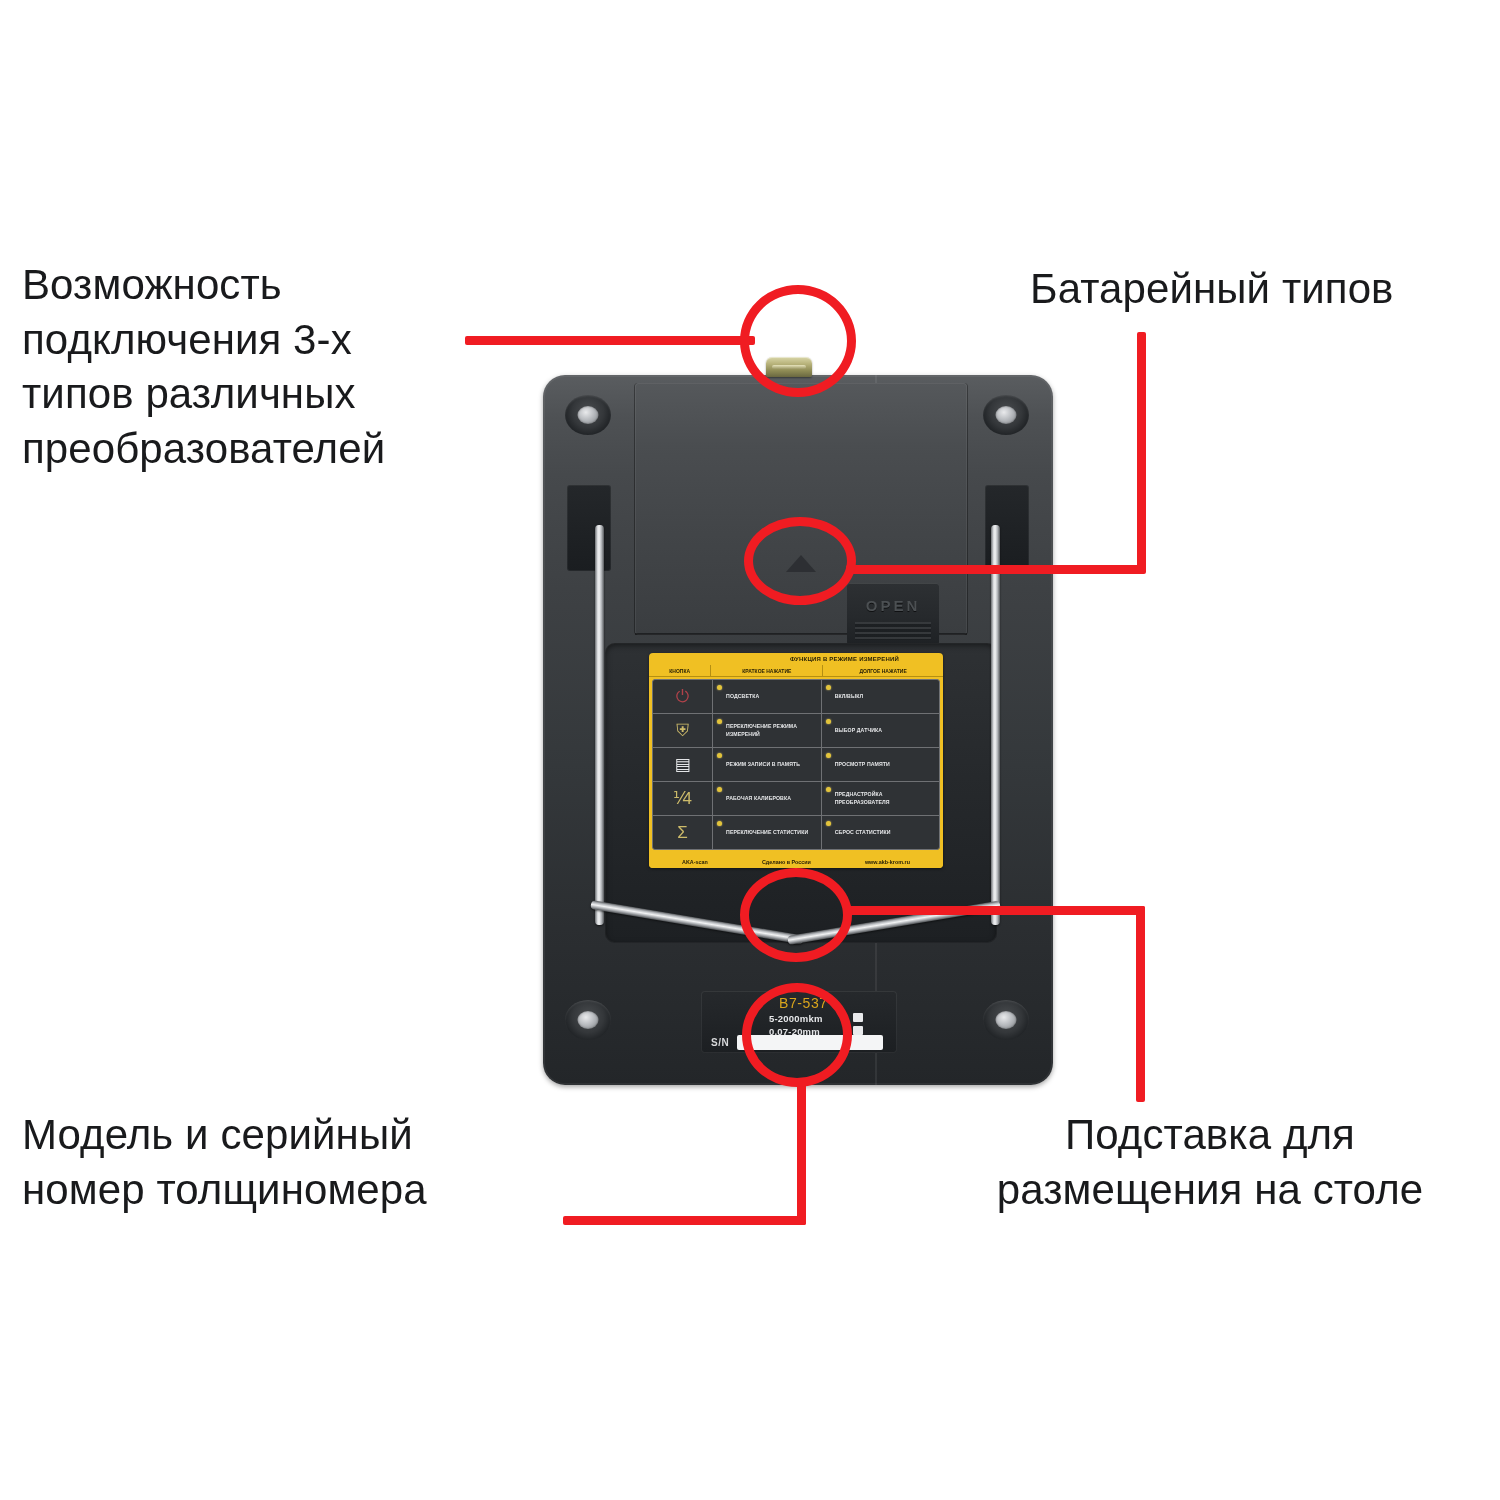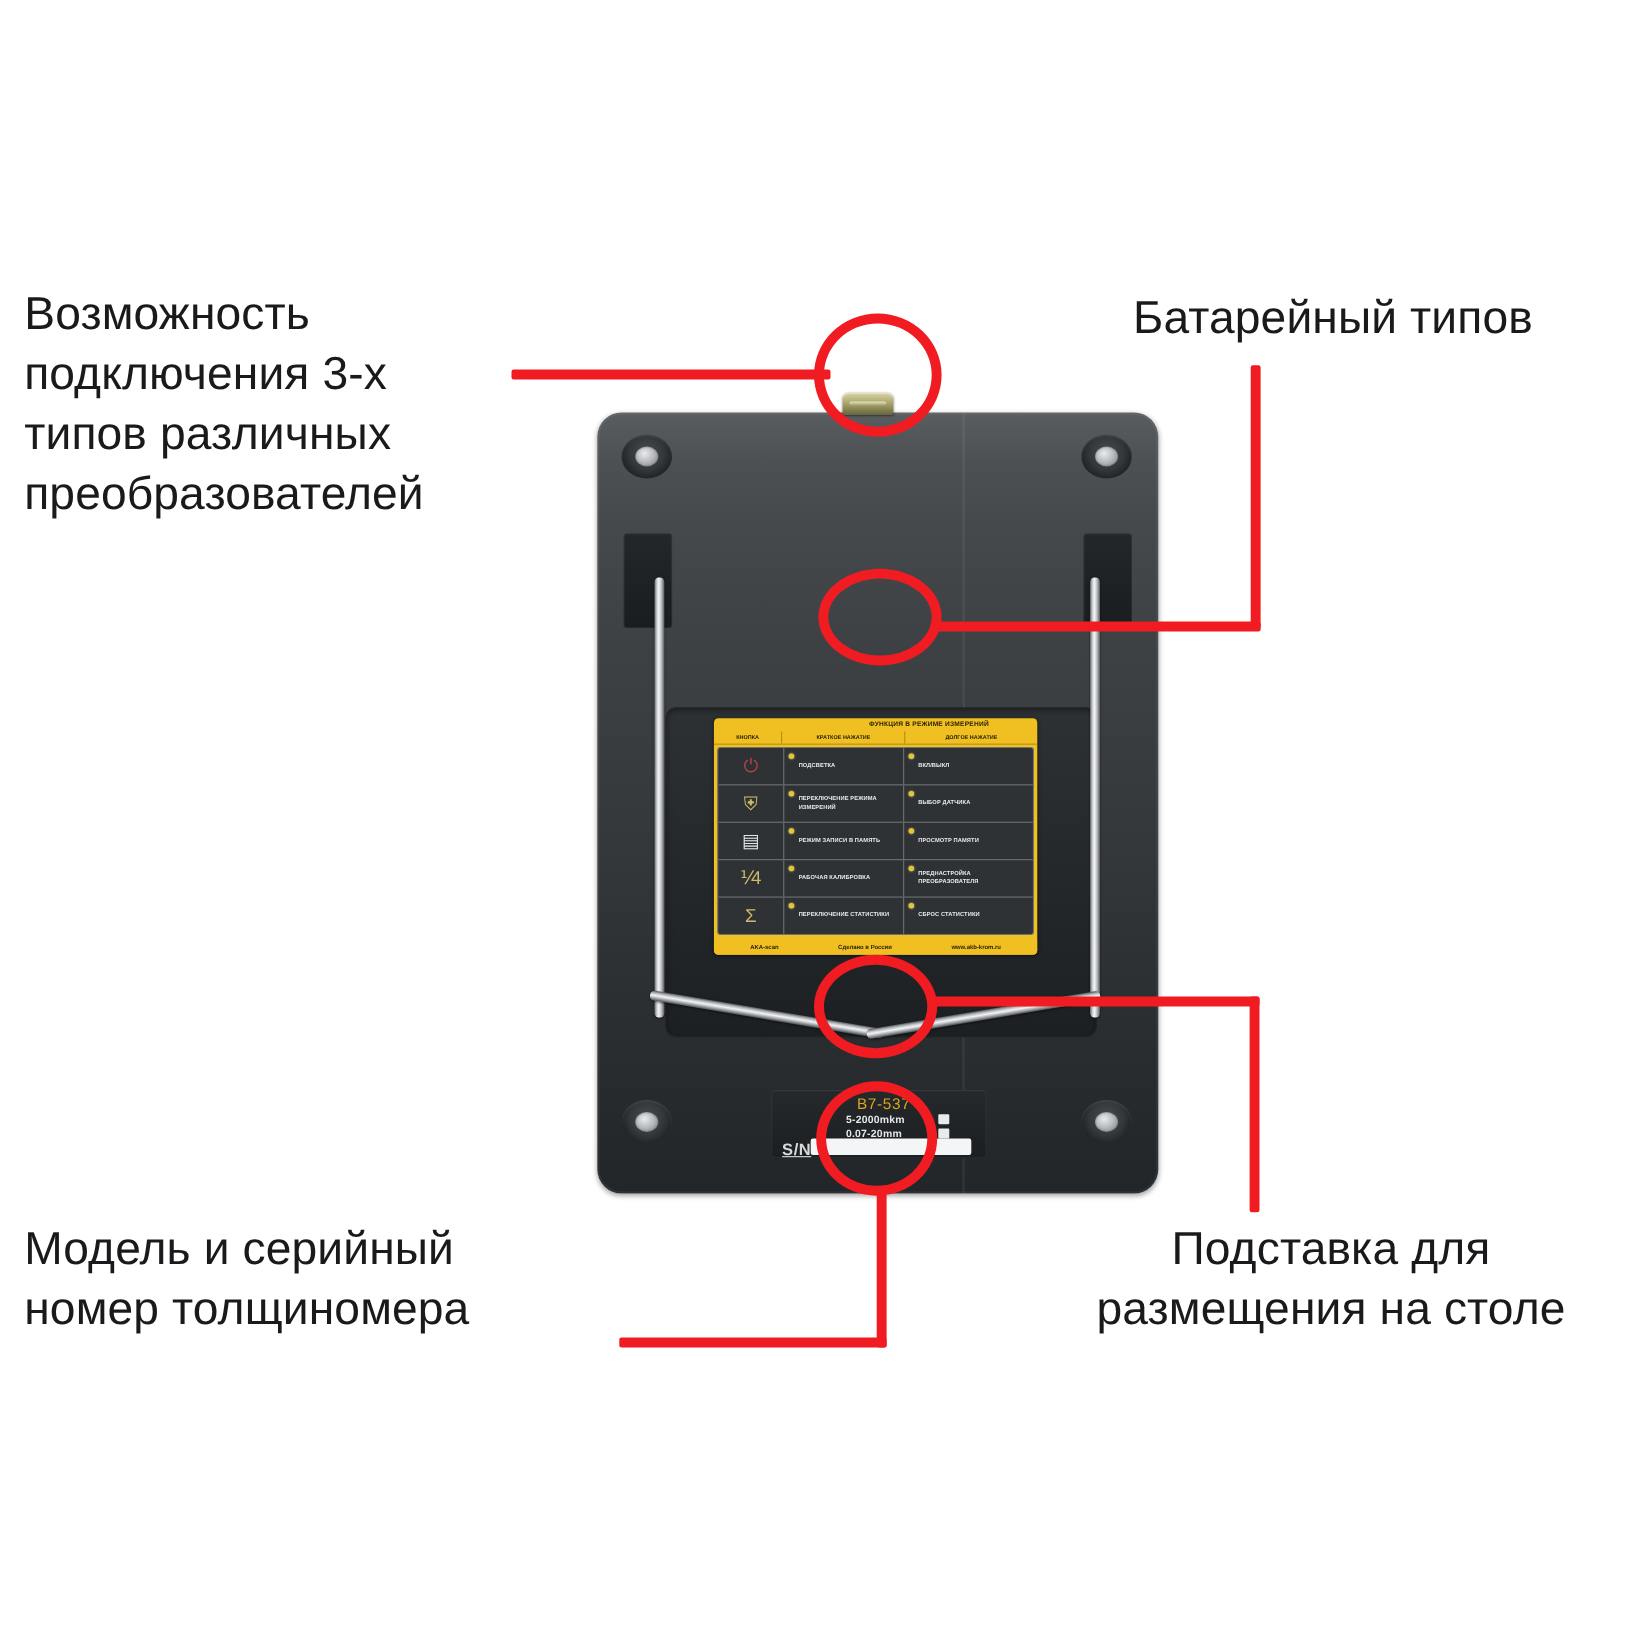--- a/index.html
+++ b/index.html
@@ -123,22 +123,22 @@
   .plate{position:absolute;left:158px;top:616px;width:196px;height:62px;
          border-radius:4px;background:linear-gradient(180deg,#26292c,#1c1f22);
          box-shadow:inset 0 0 0 1px rgba(255,255,255,.07);}
   .pmodel{position:absolute;left:78px;top:4px;font-size:14px;font-weight:400;
           color:#d9a51c;letter-spacing:.6px;}
   .prange{position:absolute;left:68px;font-size:9.5px;font-weight:700;color:#e6e7e9;
           letter-spacing:.2px;}
   .pr1{top:22px;} .pr2{top:35px;}
   .pchk{position:absolute;width:10px;height:9px;background:#e9eaec;border-radius:1px;}
   .pc1{left:152px;top:22px;} .pc2{left:152px;top:35px;}
-  .psn{position:absolute;left:10px;top:46px;font-size:15px;font-weight:700;color:#d8d9db;
-       letter-spacing:.5px;text-decoration:underline;}
+  .psn{position:absolute;left:10px;top:46px;font-size:10px;font-weight:700;color:#d8d9db;
+       letter-spacing:.5px;}
   .psnbar{position:absolute;left:36px;top:44px;width:146px;height:15px;
           background:#f4f5f6;border-radius:2px;}
 
   
   .conn{position:absolute;z-index:12;left:766px;top:357px;width:46px;height:20px;
         border-radius:6px 6px 2px 2px;
         background:linear-gradient(180deg,#d9d6a8 0%,#b7b27a 35%,#8d8a54 70%,#6a6840 100%);
         box-shadow:inset 0 1px 0 rgba(255,255,255,.45),0 1px 2px rgba(0,0,0,.4);}
   .conn::after{content:"";position:absolute;left:6px;right:6px;top:8px;height:4px;
         background:linear-gradient(180deg,#e7e4bd,#9b9764);border-radius:2px;}
@@ -160,20 +160,28 @@
 
   <div class="device">
 
     <div class="seam" style="left:332px;"></div>
 
     <div class="screw" style="left:22px;  top:20px;"></div>
     <div class="screw" style="left:440px; top:20px;"></div>
     <div class="screw" style="left:22px;  top:625px;"></div>
     <div class="screw" style="left:440px; top:625px;"></div>
 
+    <div class="batlid">
+      <div class="batlid-seam"></div>
+      <div class="uparrow"></div>
+      <div class="latch">
+        <div class="opn">OPEN</div>
+        <div class="ribs"></div>
+      </div>
+    </div>
 
     <div class="legslot" style="left:24px;"></div>
     <div class="legslot" style="left:442px;"></div>
 
     <div class="well"></div>
 
     <div class="label">
       <div class="lbl-title">
         <div class="sp"></div>
         <div class="tt">ФУНКЦИЯ В РЕЖИМЕ ИЗМЕРЕНИЙ</div>

